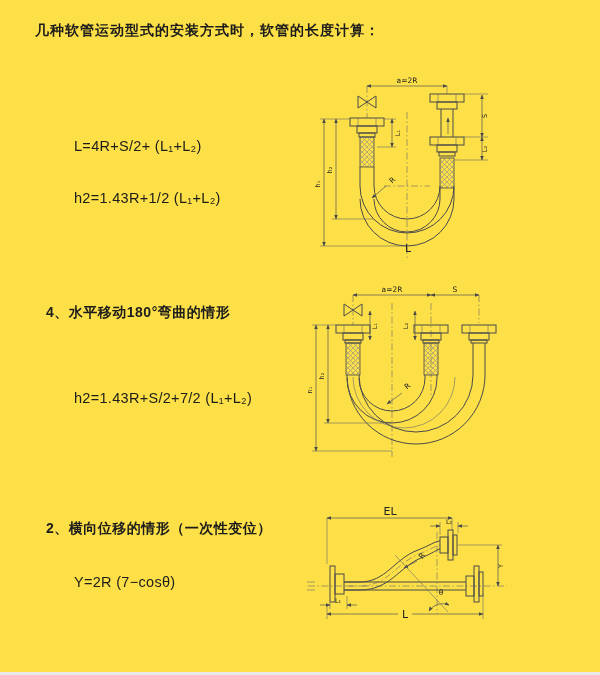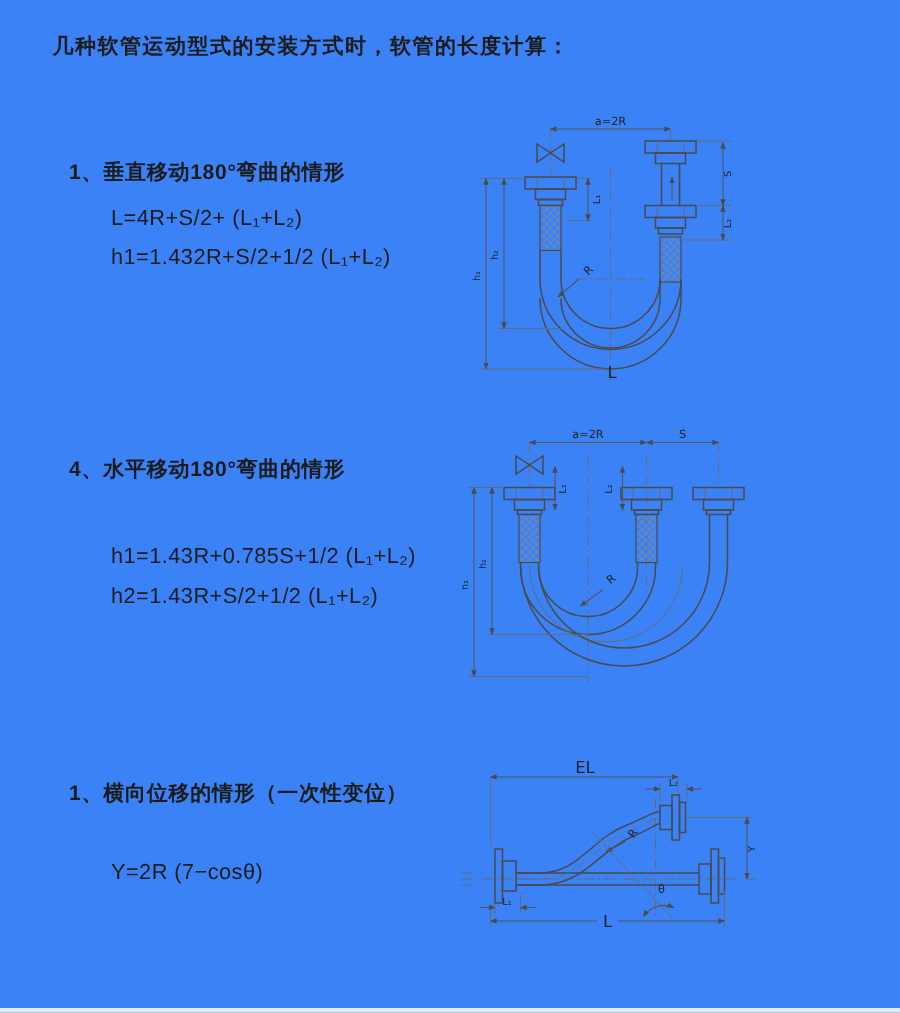--- a/index.html
+++ b/index.html
@@ -1,18 +1,18 @@
 <!DOCTYPE html>
 <html><head>
 <meta charset="utf-8">
 <style>
   html,body{margin:0;padding:0;}
   body{width:600px;height:675px;background:#ffffff;position:relative;overflow:hidden;
        font-family:"Liberation Sans","DejaVu Sans",sans-serif;color:#1c1c1c;}
-  .page{position:absolute;inset:0;background:#3b82f6;}
+  .page{position:absolute;inset:0;background:#fde047;}
   .title{position:absolute;left:35px;top:22px;font-size:14px;font-weight:bold;letter-spacing:1px;}
   .h{position:absolute;left:46px;font-size:14px;font-weight:bold;letter-spacing:0.5px;}
   .f{position:absolute;left:74px;font-size:14.5px;letter-spacing:0.3px;font-weight:400;text-align:right;}
   svg.diag{position:absolute;}
   svg .art{stroke:#4a4a4a;fill:none;stroke-width:1;}
   svg .thin{stroke:#6a6a6a;fill:none;stroke-width:0.6;}
   svg .dim{stroke:#555;fill:none;stroke-width:0.7;}
   svg .dash{stroke:#6a6a6a;fill:none;stroke-width:0.6;stroke-dasharray:7 2.5 1.5 2.5;}
   svg text{fill:#222;font-family:"DejaVu Sans",sans-serif;}
   svg .lb{font-size:7.5px;}
@@ -20,29 +20,27 @@
   svg .lb2{font-size:11px;}
   .bottom-edge{position:absolute;left:0;bottom:0;width:600px;height:3px;background:#e9e9e9;}
 </style>
 </head>
 <body>
 
 <div class="page">
 
   <div class="title">几种软管运动型式的安装方式时，软管的长度计算：</div>
 
-  <div class="h" style="top:106px">1、垂直移动180°弯曲的情形</div>
   <div class="f" style="top:138px">L=4R+S/2+ (L₁+L₂)</div>
-  <div class="f" style="top:164px">h1=1.432R+S/2+1/2 (L₁+L₂)</div>
+  <div class="f" style="top:190px">h2=1.43R+1/2 (L₁+L₂)</div>
 
   <div class="h" style="top:304px">4、水平移动180°弯曲的情形</div>
-  <div class="f" style="top:363px">h1=1.43R+0.785S+1/2 (L₁+L₂)</div>
-  <div class="f" style="top:390px">h2=1.43R+S/2+1/2 (L₁+L₂)</div>
-
-  <div class="h" style="top:520px">1、横向位移的情形（一次性变位）</div>
+  <div class="f" style="top:390px">h2=1.43R+S/2+7/2 (L₁+L₂)</div>
+
+  <div class="h" style="top:520px">2、横向位移的情形（一次性变位）</div>
   <div class="f" style="top:574px">Y=2R (7−cosθ)</div>
 
   <svg class="diag" style="left:312px;top:72px" width="288" height="190" viewBox="0 0 288 190">
     <defs>
       <marker id="ar1" viewBox="0 0 10 10" refX="9" refY="5" markerWidth="6.5" markerHeight="6.5" orient="auto-start-reverse">
         <path d="M0,1 L10,5 L0,9 z" fill="#4a4a4a"></path>
       </marker>
       <pattern id="hp1" width="5" height="5" patternUnits="userSpaceOnUse">
         <path d="M0,0 L5,5 M5,0 L0,5" stroke="#8a8a8a" stroke-width="0.6"></path>
       </pattern>

